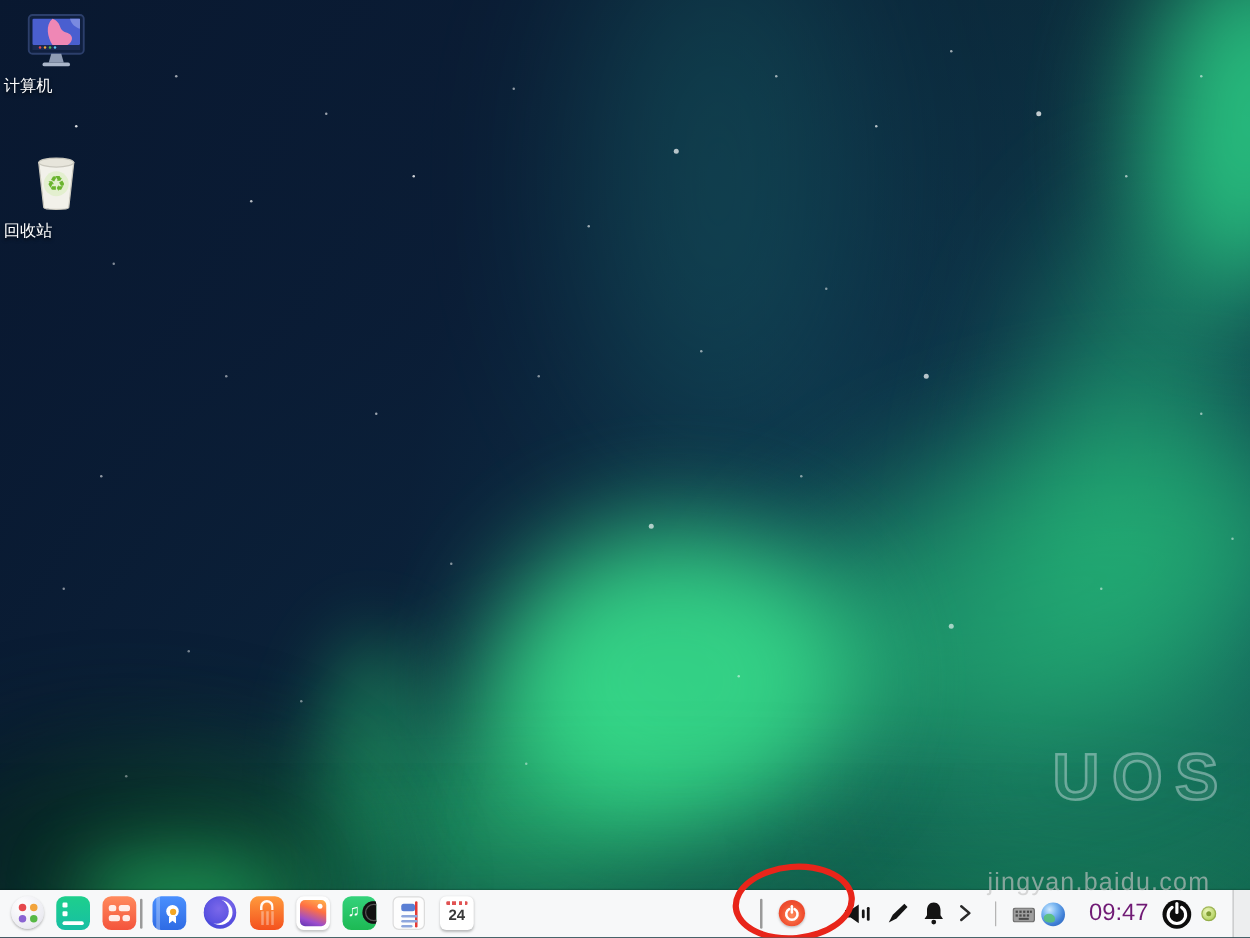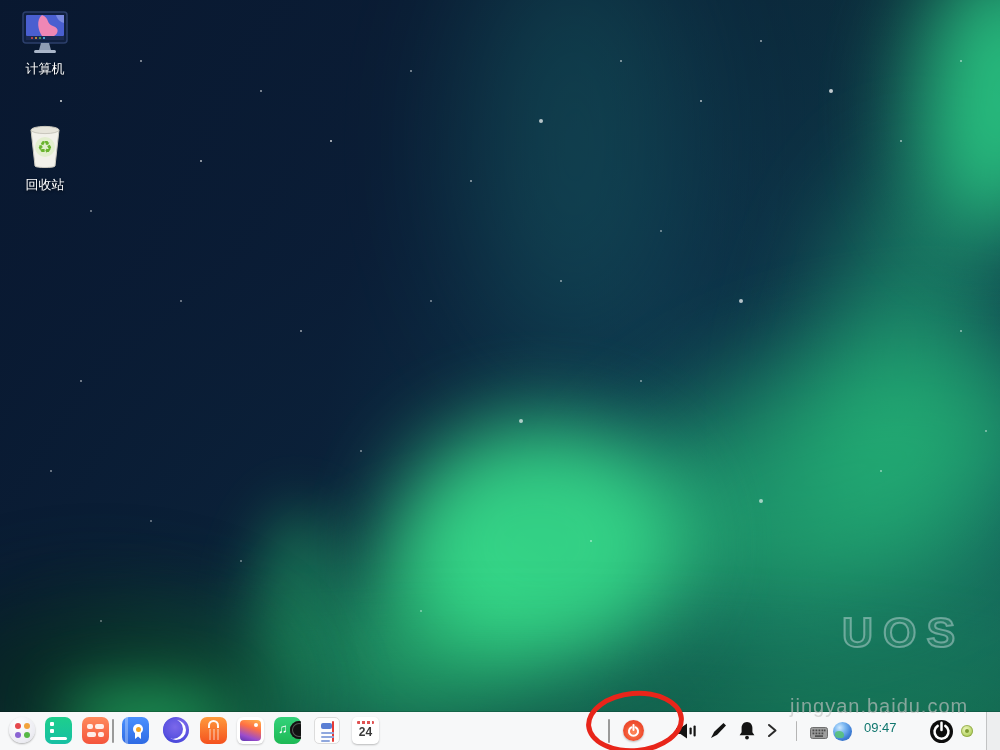--- a/index.html
+++ b/index.html
@@ -38,29 +38,29 @@
       660px 230px 0 0 rgba(255,255,255,.5),740px 300px 0 1px rgba(255,255,255,.7),
       50px 470px 0 0 rgba(255,255,255,.5),150px 520px 0 0 rgba(255,255,255,.45),
       360px 450px 0 0 rgba(255,255,255,.5),520px 420px 0 1px rgba(255,255,255,.65),
       640px 380px 0 0 rgba(255,255,255,.5),760px 500px 0 1px rgba(255,255,255,.6),
       880px 470px 0 0 rgba(255,255,255,.5),240px 560px 0 0 rgba(255,255,255,.45),
       100px 620px 0 0 rgba(255,255,255,.4),420px 610px 0 0 rgba(255,255,255,.45),
       590px 540px 0 0 rgba(255,255,255,.5),960px 330px 0 0 rgba(255,255,255,.55),
       985px 430px 0 0 rgba(255,255,255,.5);}
 
   
-  .desk-icon{position:absolute;width:84px;text-align:center;z-index:5;cursor:default;}
+  .desk-icon{position:absolute;width:84px;z-index:5;cursor:default;}
   .desk-icon .glyph{display:block;margin:0 auto;}
   .desk-icon .lbl{display:inline-block;margin-top:6px;color:#fff;font-size:13px;
     text-shadow:0 1px 3px rgba(0,0,0,.7);}
   #icon-computer{left:3px;top:10px;}
   #icon-recycle{left:3px;top:124px;}
 
   
-  .uos-mark{position:absolute;left:842px;top:608px;z-index:6;font-size:43px;font-weight:700;
+  .uos-mark{position:absolute;left:842px;top:592px;z-index:6;font-size:52px;font-weight:700;
     letter-spacing:10px;color:rgba(235,245,245,.07);
     -webkit-text-stroke:2px rgba(220,232,235,.42);}
   .site-mark{position:absolute;left:790px;top:695px;z-index:20;font-size:20px;
     color:rgba(195,195,195,.65);letter-spacing:1px;pointer-events:none;}
 
   
   .taskbar{position:absolute;left:0;top:712px;width:1000px;height:38px;z-index:10;
     background:#f7f8f9;box-shadow:0 -1px 0 rgba(0,0,0,.15);}
   .dock-sep{position:absolute;top:7px;width:2px;height:24px;background:#9a9a9a;border-radius:1px;}
   .dock-sep.light{width:1px;background:#b5b5b5;}
@@ -129,22 +129,22 @@
     background:repeating-linear-gradient(90deg,#e05252 0 3px,transparent 3px 5px);}
   .cal-day{position:absolute;left:0;top:8px;width:100%;text-align:center;font-size:12px;font-weight:700;color:#3a3a3a;}
 
   
   .shutdown-circle{position:absolute;inset:0;border-radius:50%;
     background:radial-gradient(circle at 50% 58%,#ff8a5a 0%,#f05030 55%,#e23c2a 100%);
     box-shadow:0 1px 2px rgba(0,0,0,.25);}
 
   
   .tray-btn{position:absolute;cursor:pointer;}
-  .clock{position:absolute;left:864px;top:8px;width:62px;font-size:13px;color:#0f766e;
-    letter-spacing:0px;cursor:pointer;}
+  .clock{position:absolute;left:864px;top:8px;width:62px;font-size:19px;color:#701a75;
+    letter-spacing:0px;text-align:center;cursor:pointer;}
   .globe{position:absolute;left:833px;top:10px;width:19px;height:19px;border-radius:50%;cursor:pointer;
     background:radial-gradient(circle at 35% 30%,#cfe9ff 0%,#7db9f2 30%,#3f7fd6 65%,#2c5fb0 100%);}
   .globe-land{position:absolute;left:2px;top:9px;width:9px;height:7px;border-radius:50% 60% 40% 50%;background:#58c17a;opacity:.9;}
   .green-dot{position:absolute;left:961px;top:13px;width:12px;height:12px;border-radius:50%;cursor:pointer;
     background:radial-gradient(circle at 40% 35%,#eef7bc,#b9d66a 60%,#93b83f);box-shadow:inset 0 0 0 1px rgba(130,150,60,.6);}
   .green-dot-in{position:absolute;left:4px;top:4px;width:4px;height:4px;border-radius:50%;background:#7f9c33;}
   .show-desktop{position:absolute;left:986px;top:0;width:14px;height:38px;cursor:pointer;
     background:rgba(0,0,0,.04);border-left:1px solid rgba(0,0,0,.18);box-sizing:border-box;}
 
   

